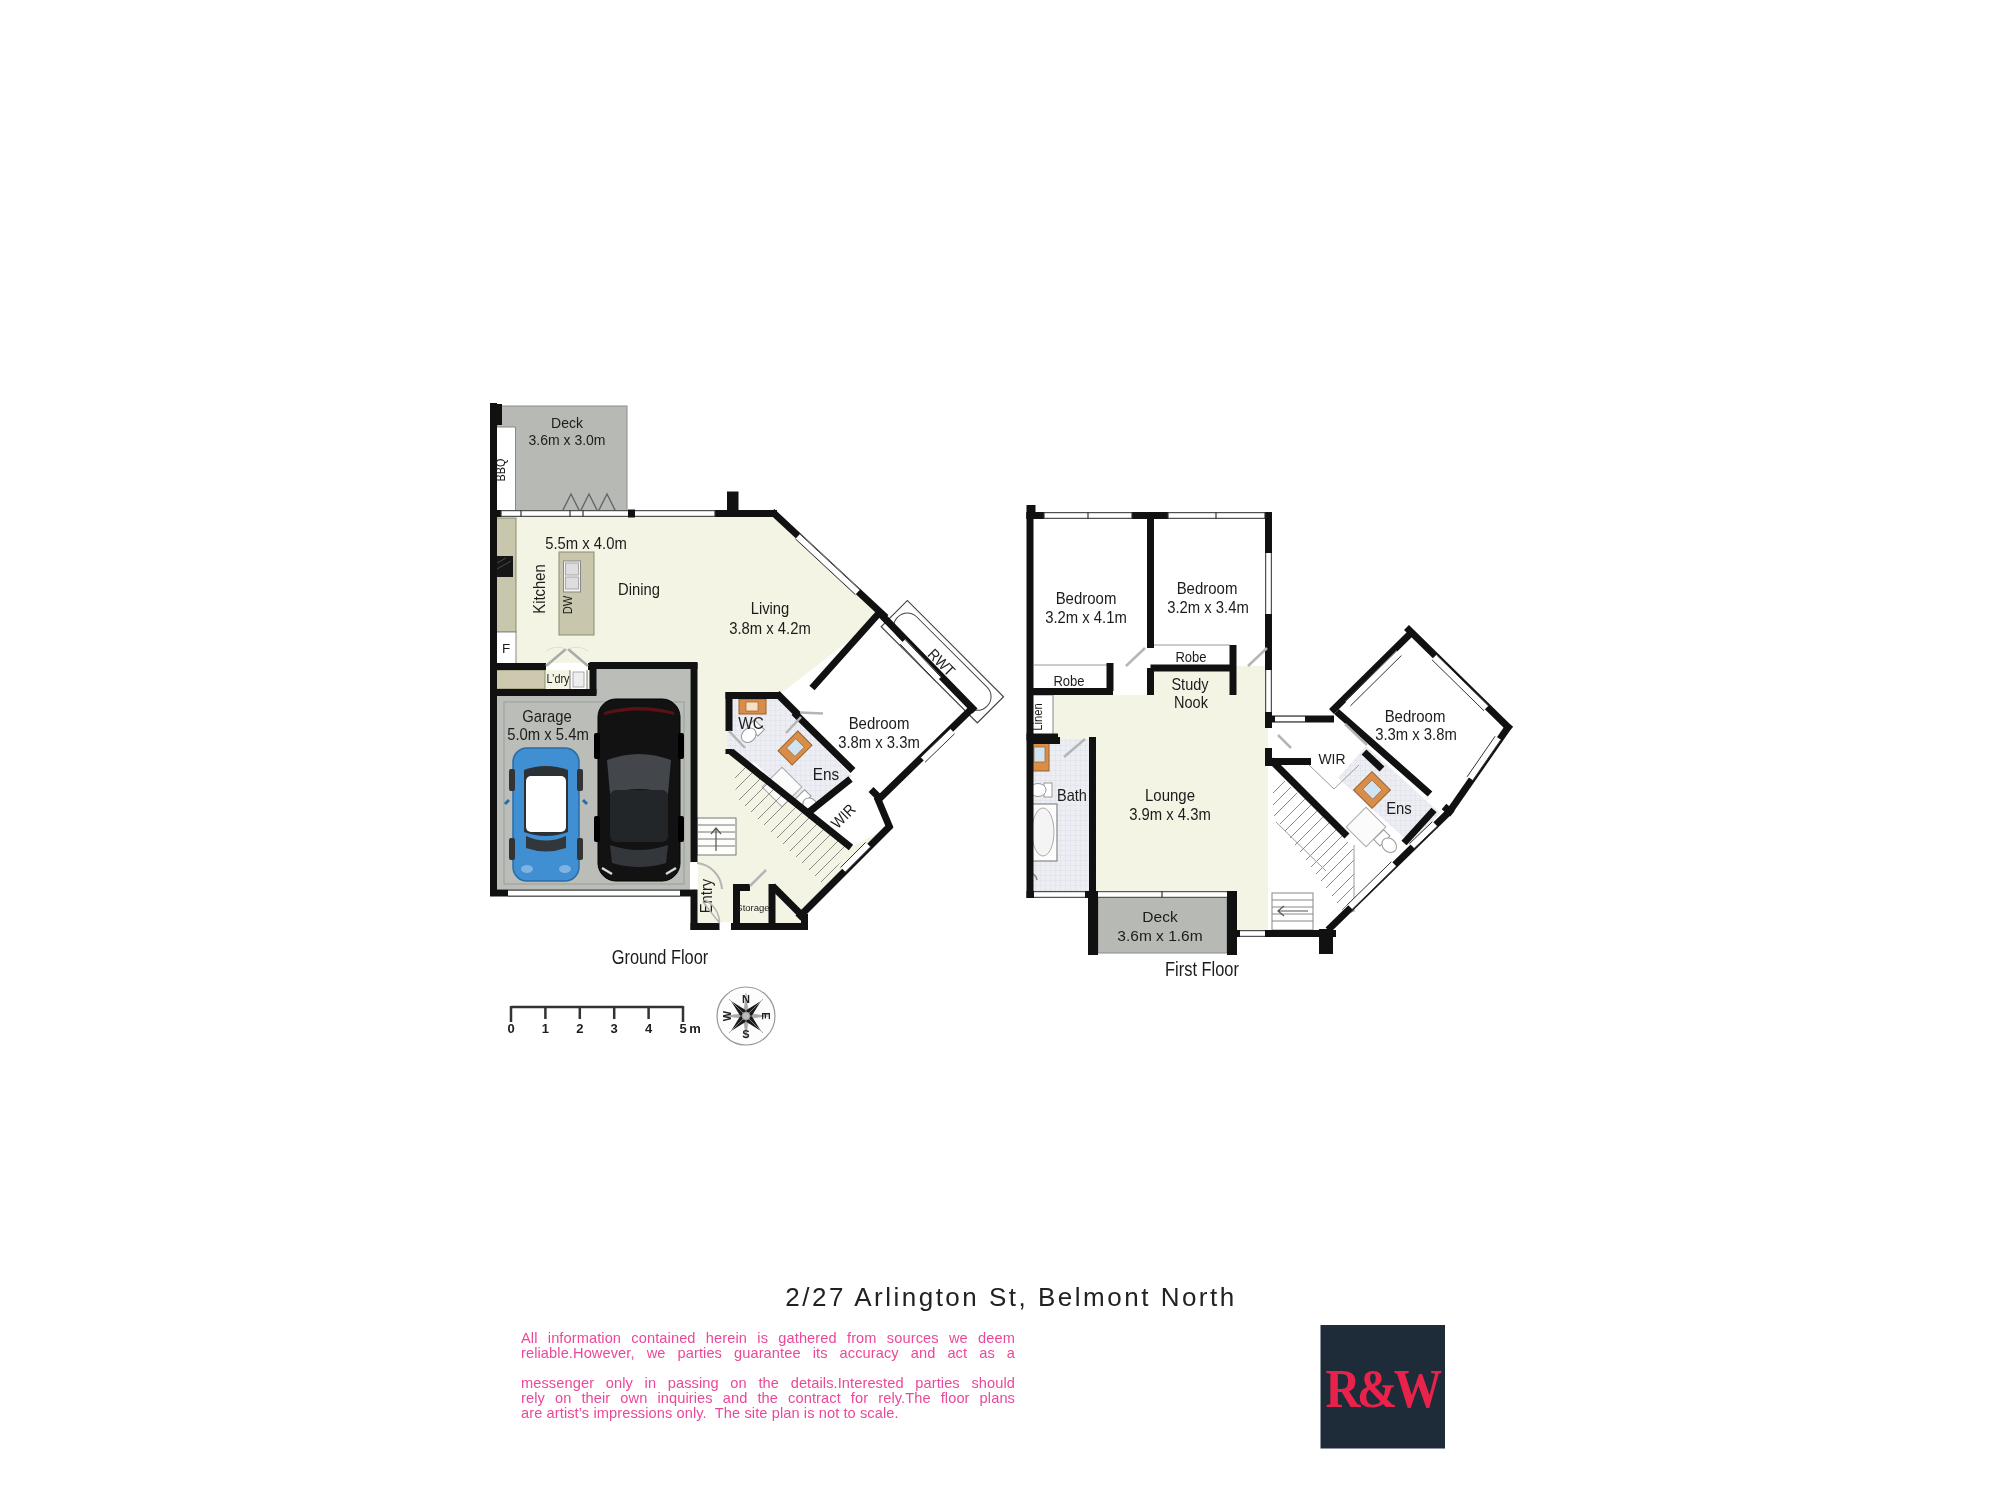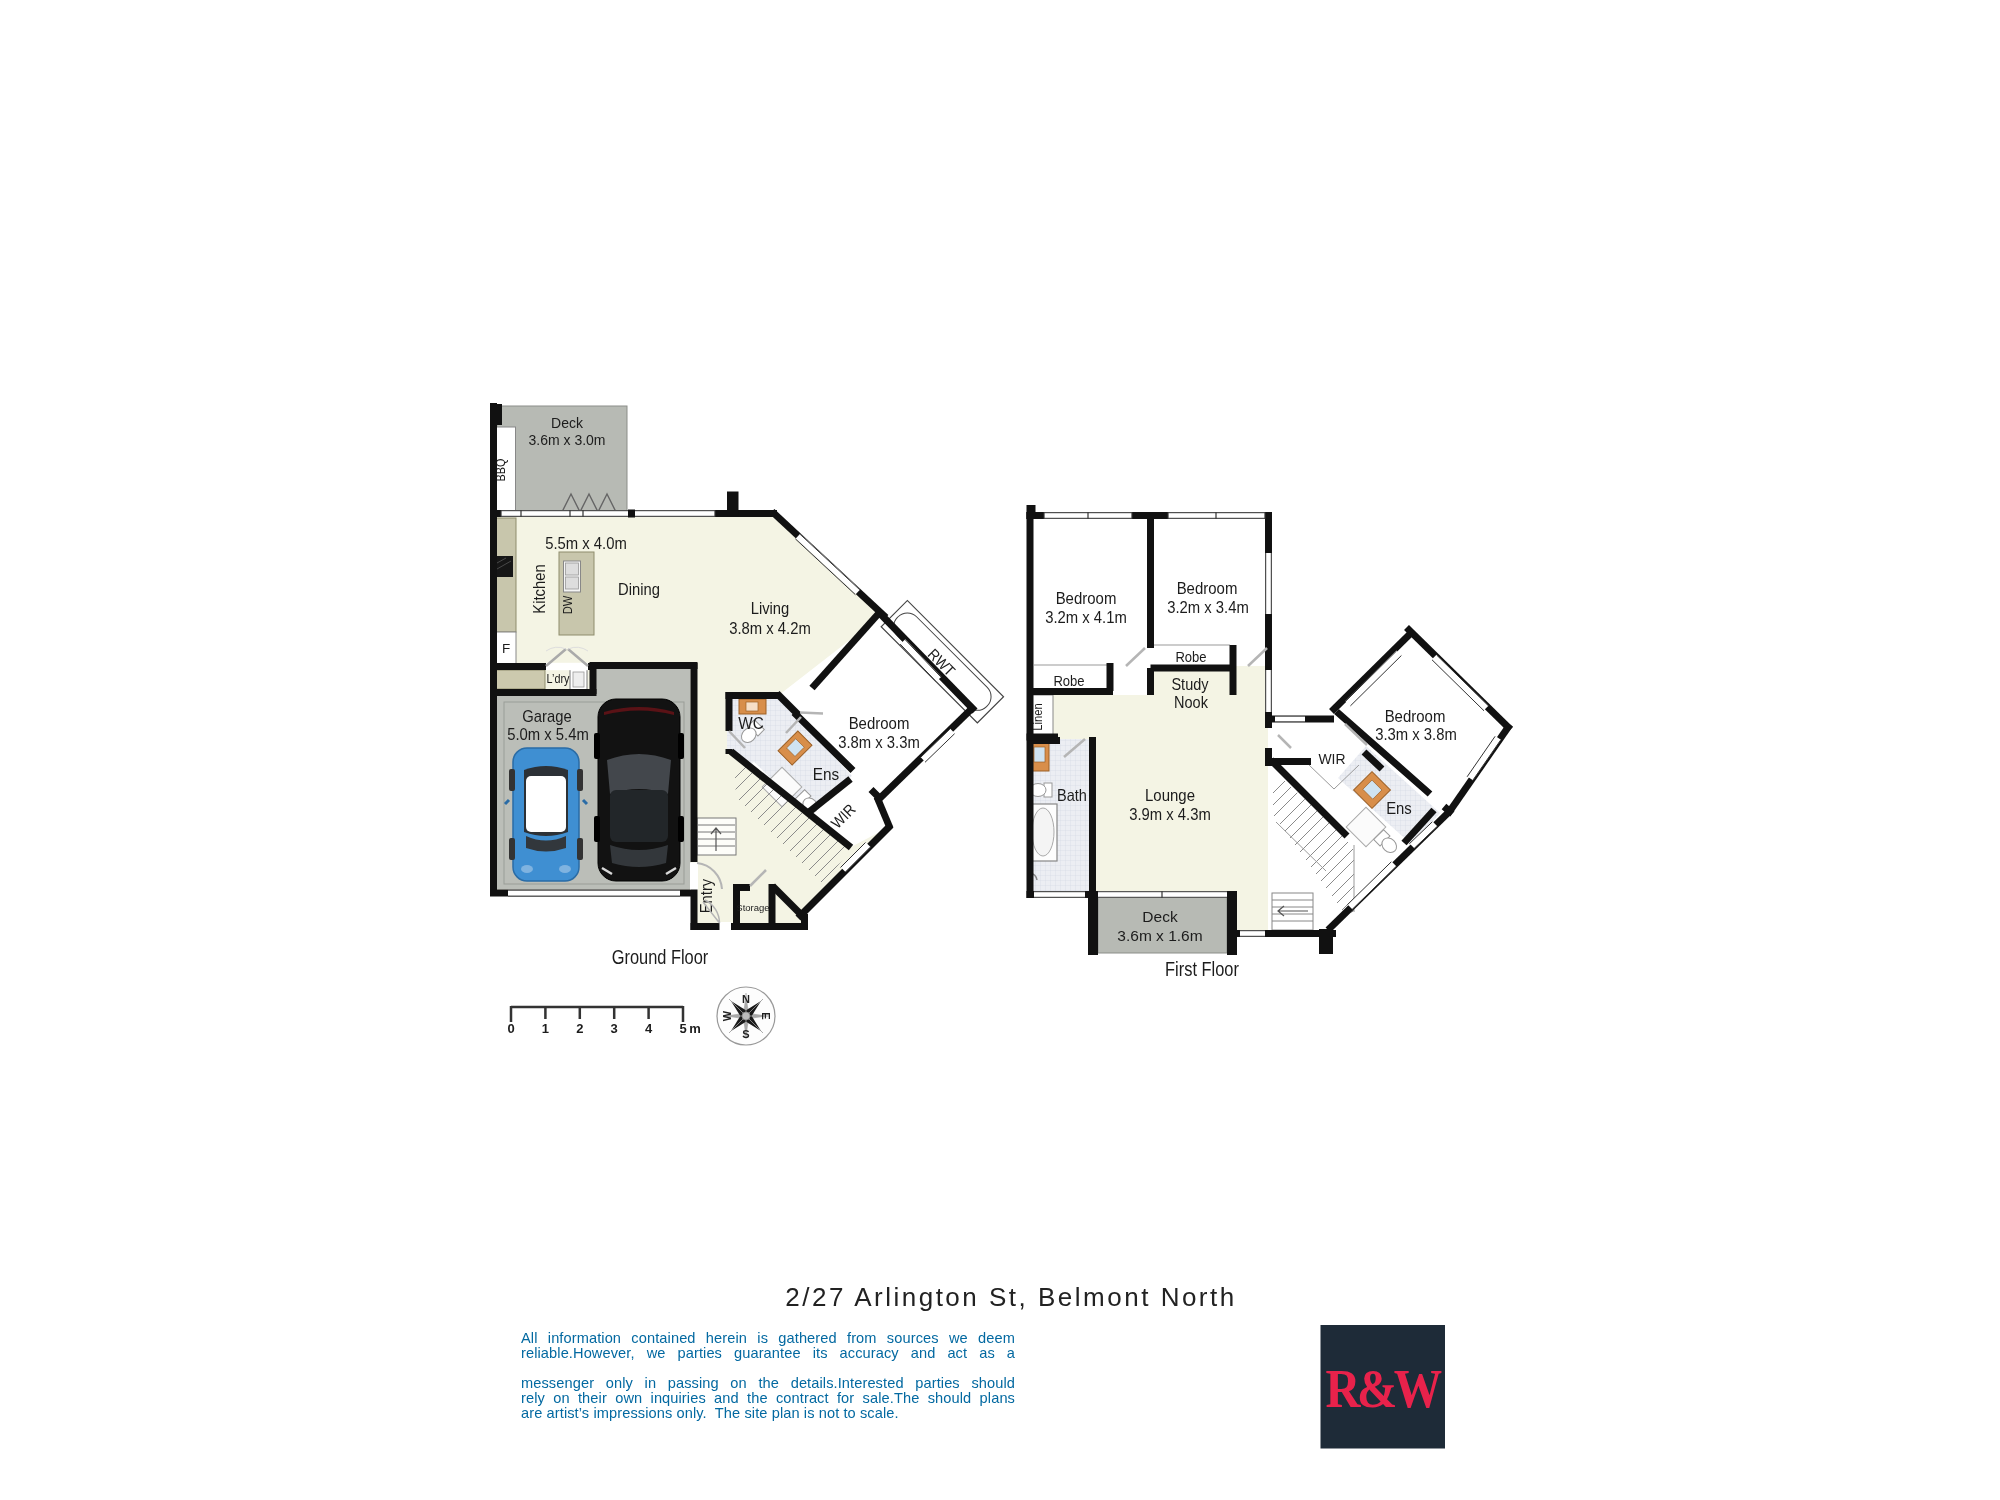--- a/index.html
+++ b/index.html
@@ -548,20 +548,20 @@
 <text x="1011" y="1306" font-size="26" fill="#222" text-anchor="middle" letter-spacing="2.5">2/27 Arlington St, Belmont North</text>
 
 <rect x="1320.5" y="1325" width="124.5" height="123.5" fill="#1e2b38"></rect>
 
 <text x="1382" y="1407" font-size="54" font-weight="bold" style="font-family:'Liberation Serif',serif;" fill="#e8224b" text-anchor="middle" letter-spacing="-4" textLength="113" lengthAdjust="spacingAndGlyphs">R&amp;W</text>
 </g>
 
 <g id="disclaimer"></g>
 </svg>
 
-<div style="position:absolute;left:521px;top:1331px;width:494px;font-size:14.6px;line-height:14.7px;color:#0369a1;letter-spacing:0.1px;">
+<div style="position:absolute;left:521px;top:1331px;width:494px;font-size:14.6px;line-height:14.7px;color:#ec4899;letter-spacing:0.1px;">
 <div style="text-align:justify;text-align-last:justify;">All information contained herein is gathered from sources we deem</div>
 <div style="text-align:justify;text-align-last:justify;">reliable.However, we parties guarantee its accuracy and act as a</div>
 <div style="text-align:justify;text-align-last:justify;margin-top:16px;">messenger only in passing on the details.Interested parties should</div>
-<div style="text-align:justify;text-align-last:justify;">rely on their own inquiries and the contract for sale.The should plans</div>
+<div style="text-align:justify;text-align-last:justify;">rely on their own inquiries and the contract for rely.The floor plans</div>
 <div>are artist’s impressions only.&nbsp; The site plan is not to scale.</div>
 </div>
 </div>
 
 </body></html>

